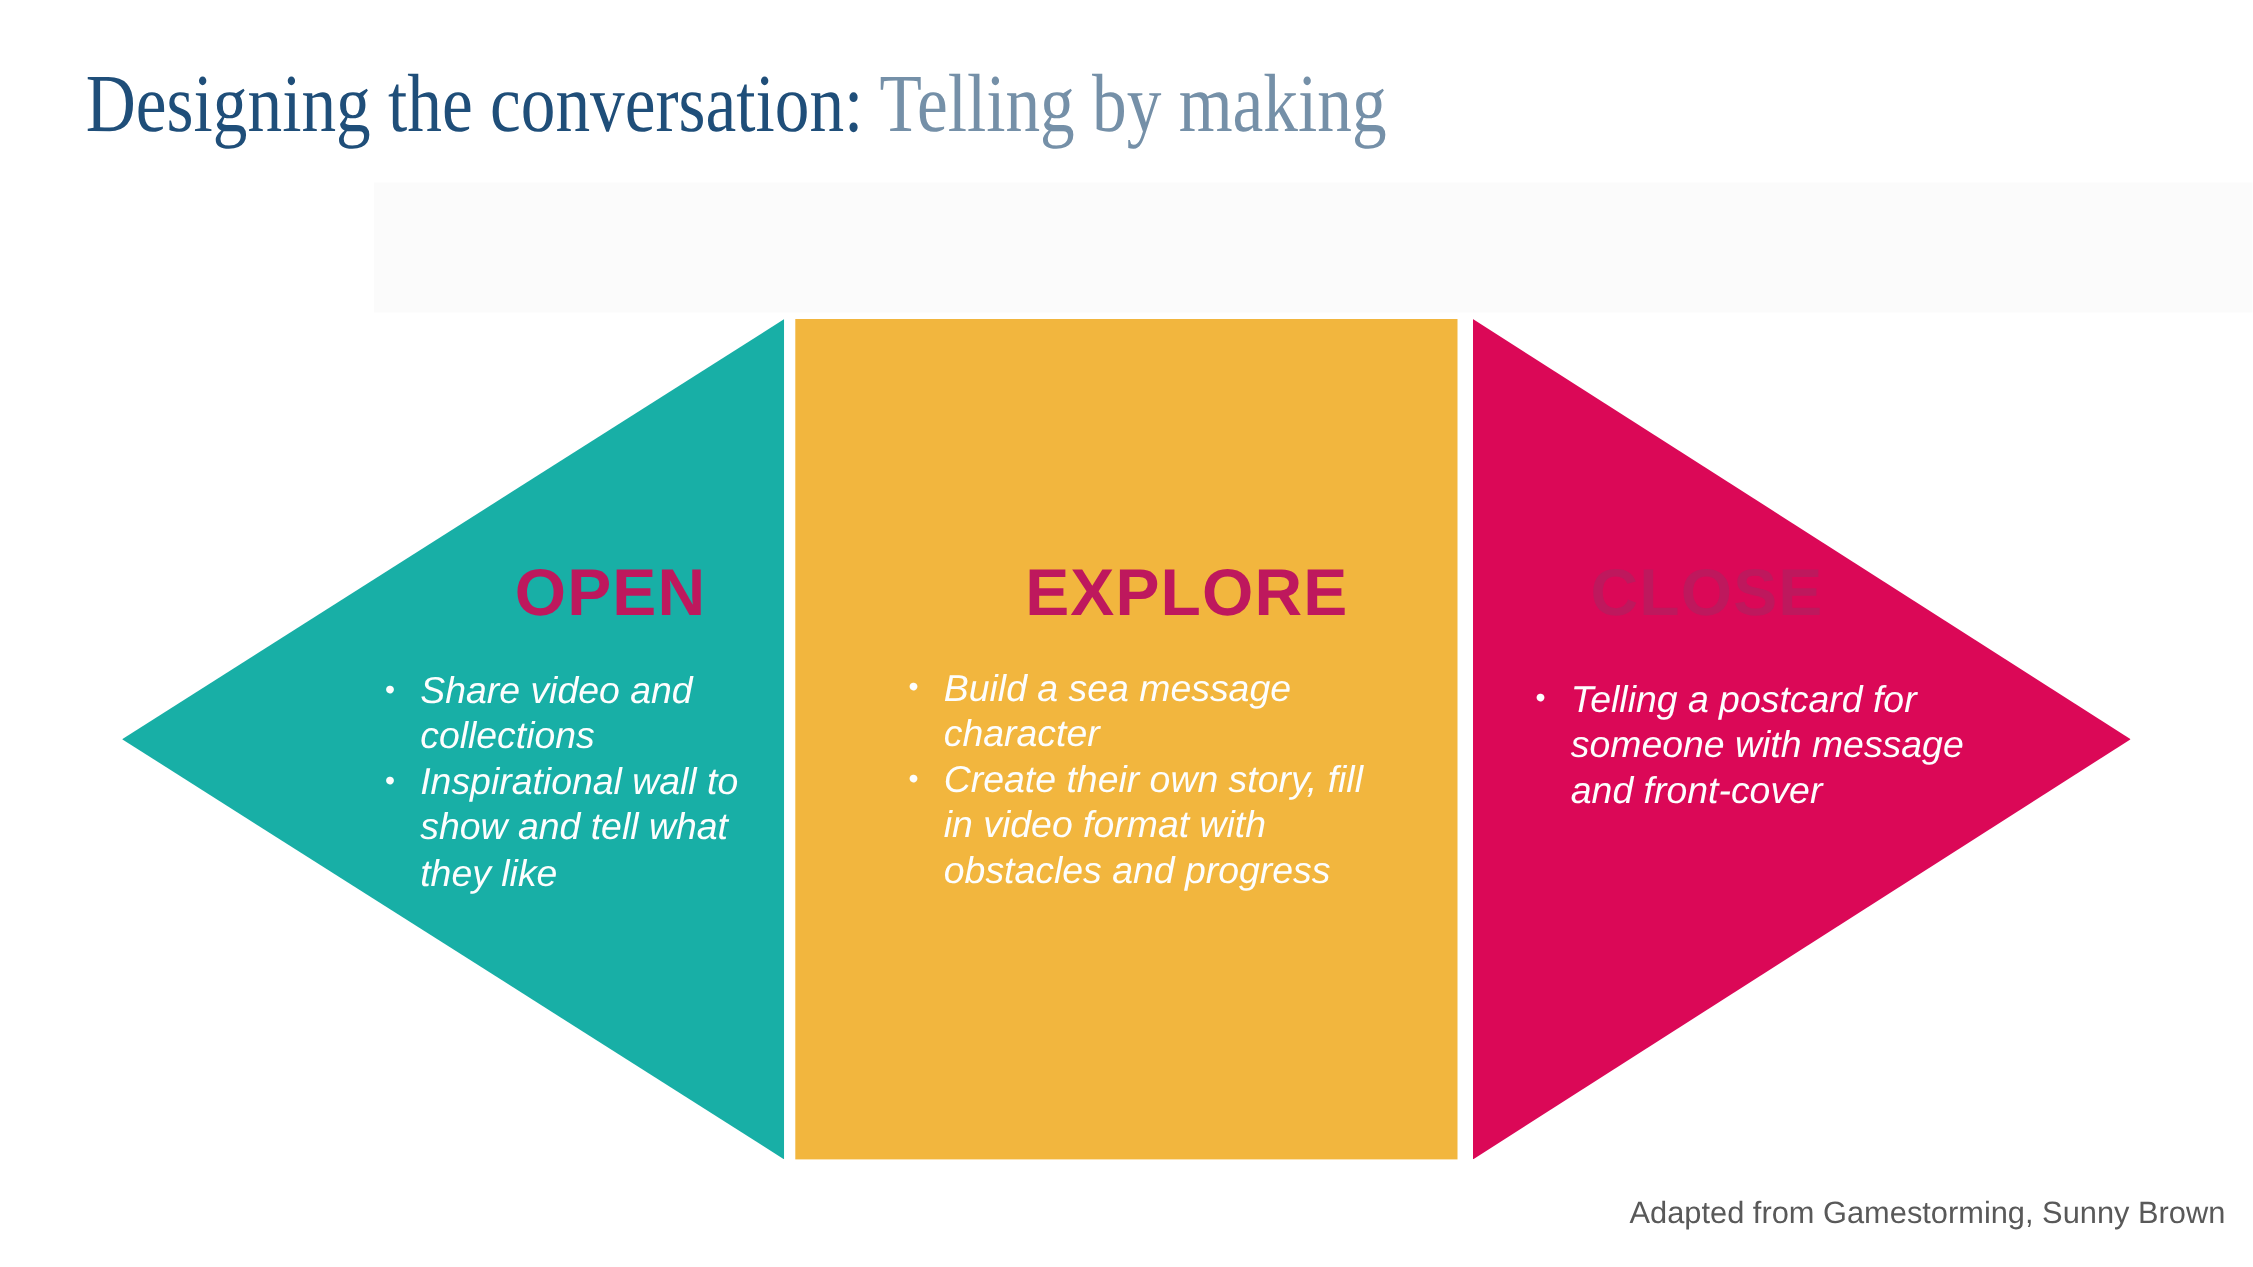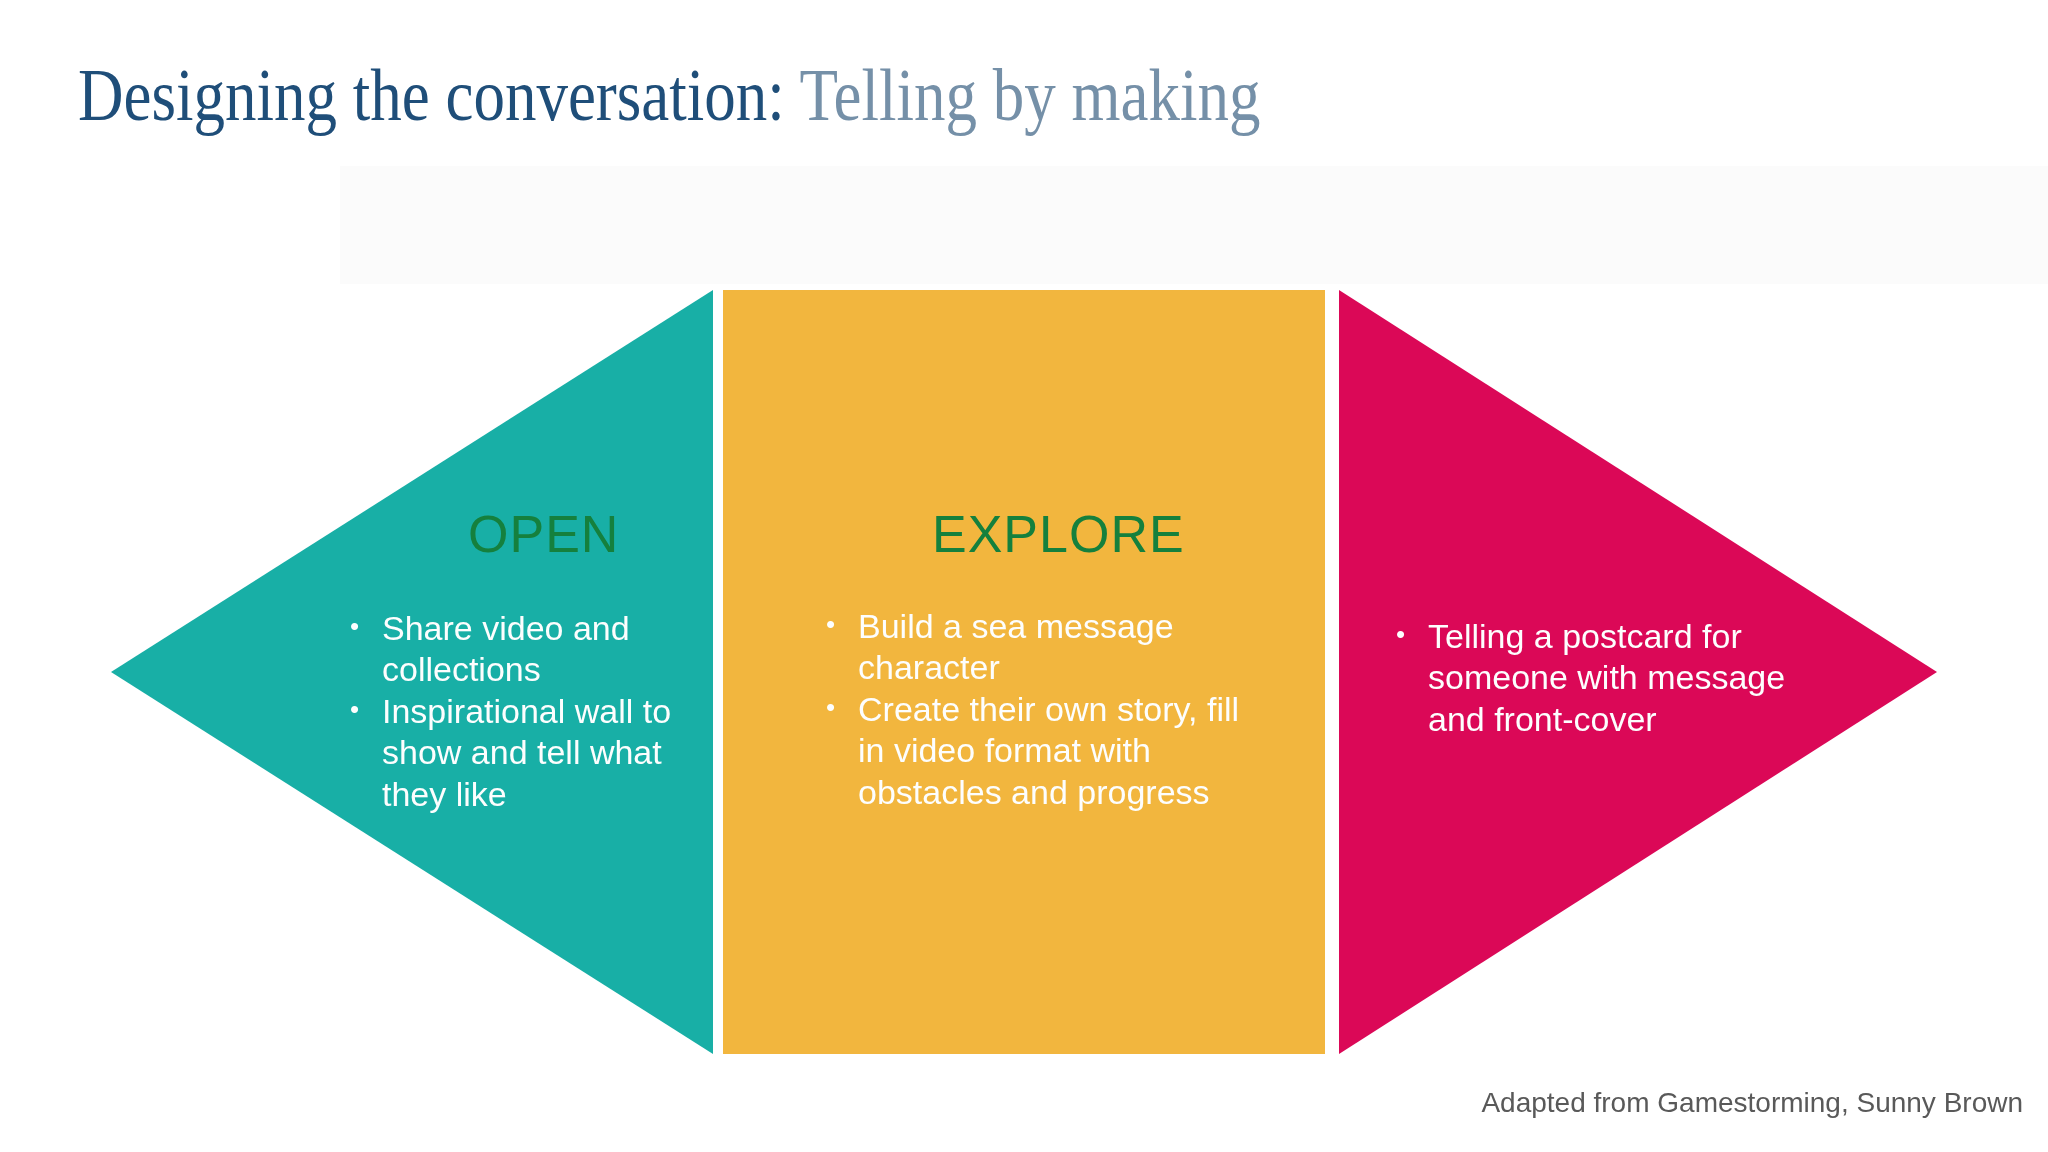--- a/index.html
+++ b/index.html
@@ -39,23 +39,23 @@
   .shape { position: absolute; top: 290px; height: 764px; }
   .shape-open   { left: 111px;  width: 602px; clip-path: polygon(100% 0, 0 50%, 100% 100%); }
   .shape-explore{ left: 723px;  width: 602px; }
   .shape-close  { left: 1339px; width: 598px; clip-path: polygon(0 0, 100% 50%, 0 100%); }
 
   
   .heading {
     position: absolute;
     top: 503px;
     margin: 0;
-    color: #15803d;
-    font-size: 52px;
-    font-weight: 400;
+    color: #be185d;
+    font-size: 60px;
+    font-weight: 700;
     line-height: 1.2;
     letter-spacing: 1px;
     white-space: nowrap;
   }
   .heading-open    { left: 468px; }
   .heading-explore { left: 886px; margin-left: 46px; }
   .heading-close   { left: 1446px; }
 
   
   .bullets {
@@ -68,21 +68,21 @@
   }
   .bullets-open    { left: 350px;  top: 608px; width: 382px; }
   .bullets-explore { left: 826px;  top: 606px; width: 440px; }
   .bullets-close   { left: 1396px; top: 616px; width: 430px; }
   .bullets li { display: flex; align-items: flex-start; }
   .bullets .dot {
     flex: 0 0 32px;
     font-size: 26px;
     padding-top: 3px;
   }
-  .bullets .bullet-text { flex: 1 1 auto; }
+  .bullets .bullet-text { flex: 1 1 auto; font-style: italic; }
 
   
   .footer {
     position: absolute;
     top: 1086px;
     right: 25px;
     font-size: 28px;
     line-height: 1.2;
     white-space: nowrap;
   }
@@ -119,20 +119,21 @@
     <li>
       <span class="dot">•</span>
       <span class="bullet-text">Build a sea message character</span>
     </li>
     <li>
       <span class="dot">•</span>
       <span class="bullet-text">Create their own story, fill in video format with obstacles and progress</span>
     </li>
   </ul>
 
+  <h2 class="heading heading-close">CLOSE</h2>
   <ul class="bullets bullets-close">
     <li>
       <span class="dot">•</span>
       <span class="bullet-text">Telling a postcard for someone with message and front-cover</span>
     </li>
   </ul>
 
   <div class="footer" style="color: rgb(89, 89, 89);">Adapted from Gamestorming, Sunny Brown</div>
 
 </div>

